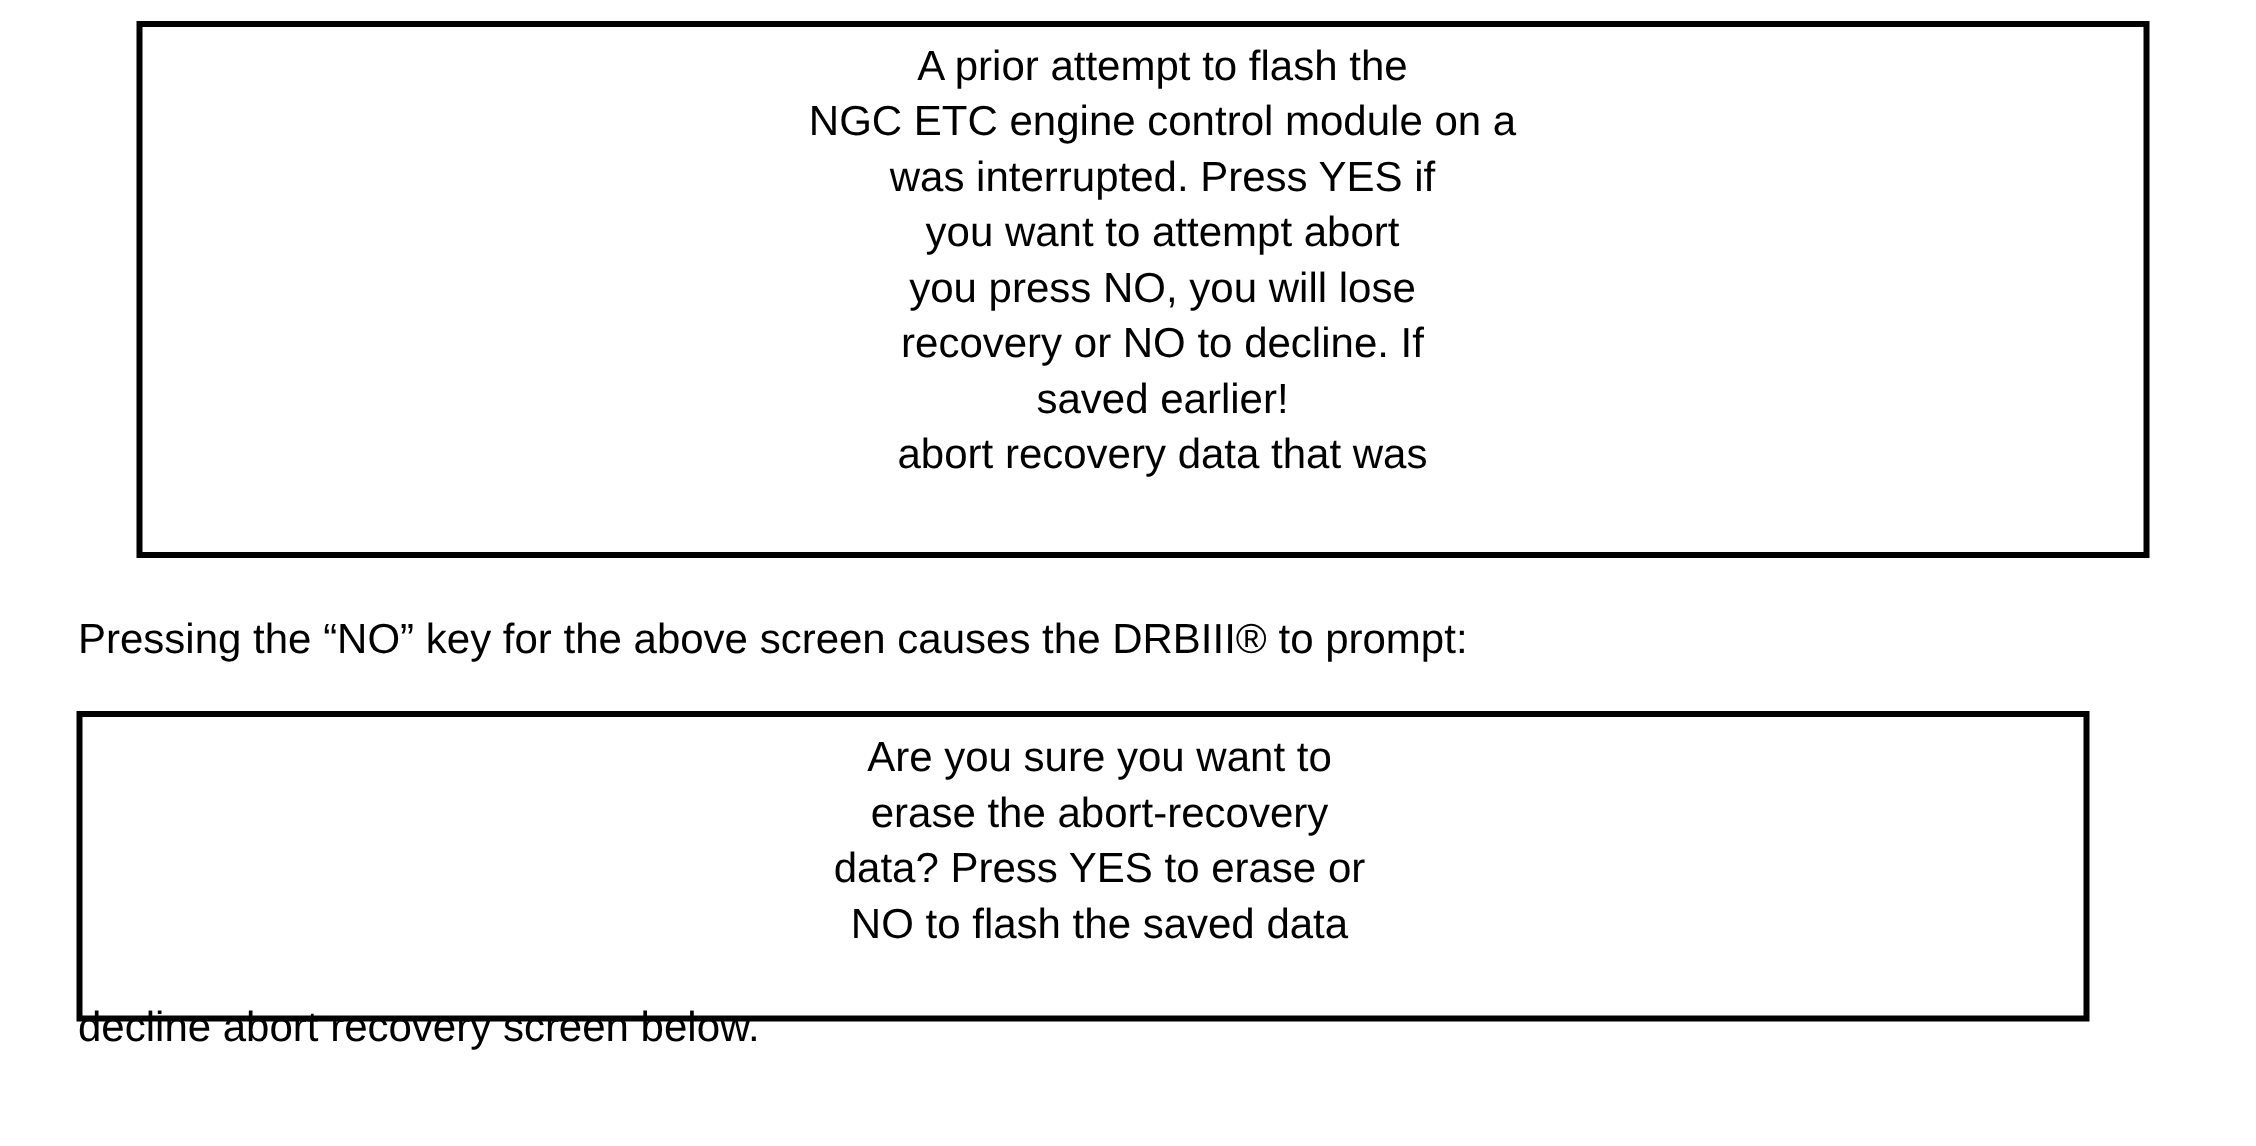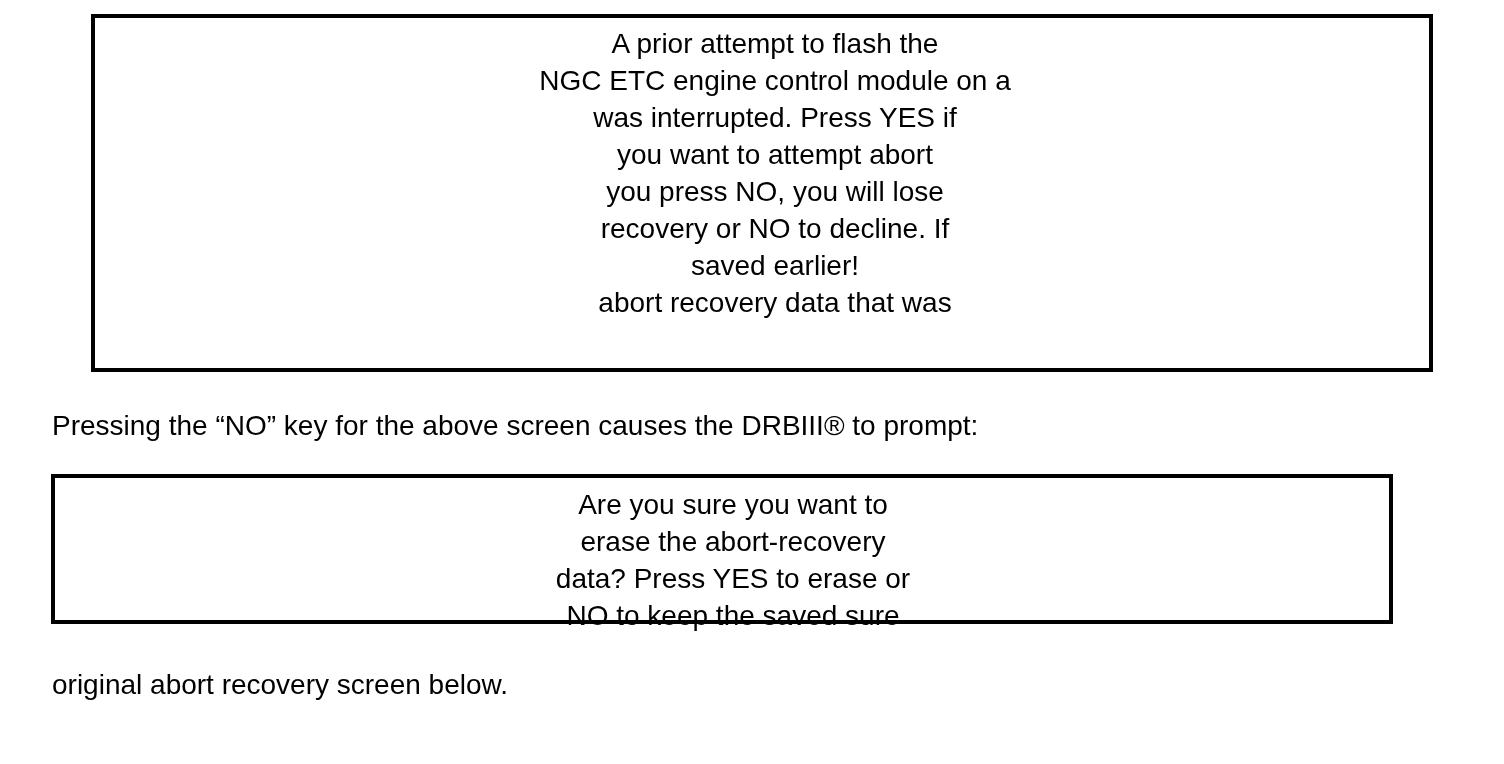--- a/index.html
+++ b/index.html
@@ -29,21 +29,21 @@
   }
   .screen-box-1 {
     top: 14px;
     height: 358px;
     padding-top: 7px;
     padding-left: 26px;
     margin-left: 40px;
   }
   .screen-box-2 {
     top: 474px;
-    height: 150px;
+    height: 207px;
     padding-top: 8px;
     padding-left: 22px;
   }
   .screen-line {
     height: 37px;
     white-space: nowrap;
   }
   .para {
     position: absolute;
     left: 52px;
@@ -69,20 +69,20 @@
   </div>
 
   <div class="para para-1">
     <div class="screen-line">Pressing the “NO” key for the above screen causes the DRBIII® to prompt:</div>
   </div>
 
   <div class="screen-box screen-box-2">
     <div class="screen-line">Are you sure you want to</div>
     <div class="screen-line">erase the abort-recovery</div>
     <div class="screen-line">data? Press YES to erase or</div>
-    <div class="screen-line">NO to keep the saved sure</div>
+    <div class="screen-line">NO to flash the saved data</div>
   </div>
 
   <div class="para para-2">
-    <div class="screen-line">original abort recovery screen below.</div>
+    <div class="screen-line">decline abort recovery screen below.</div>
   </div>
 
 </div>
 
 </body></html>

